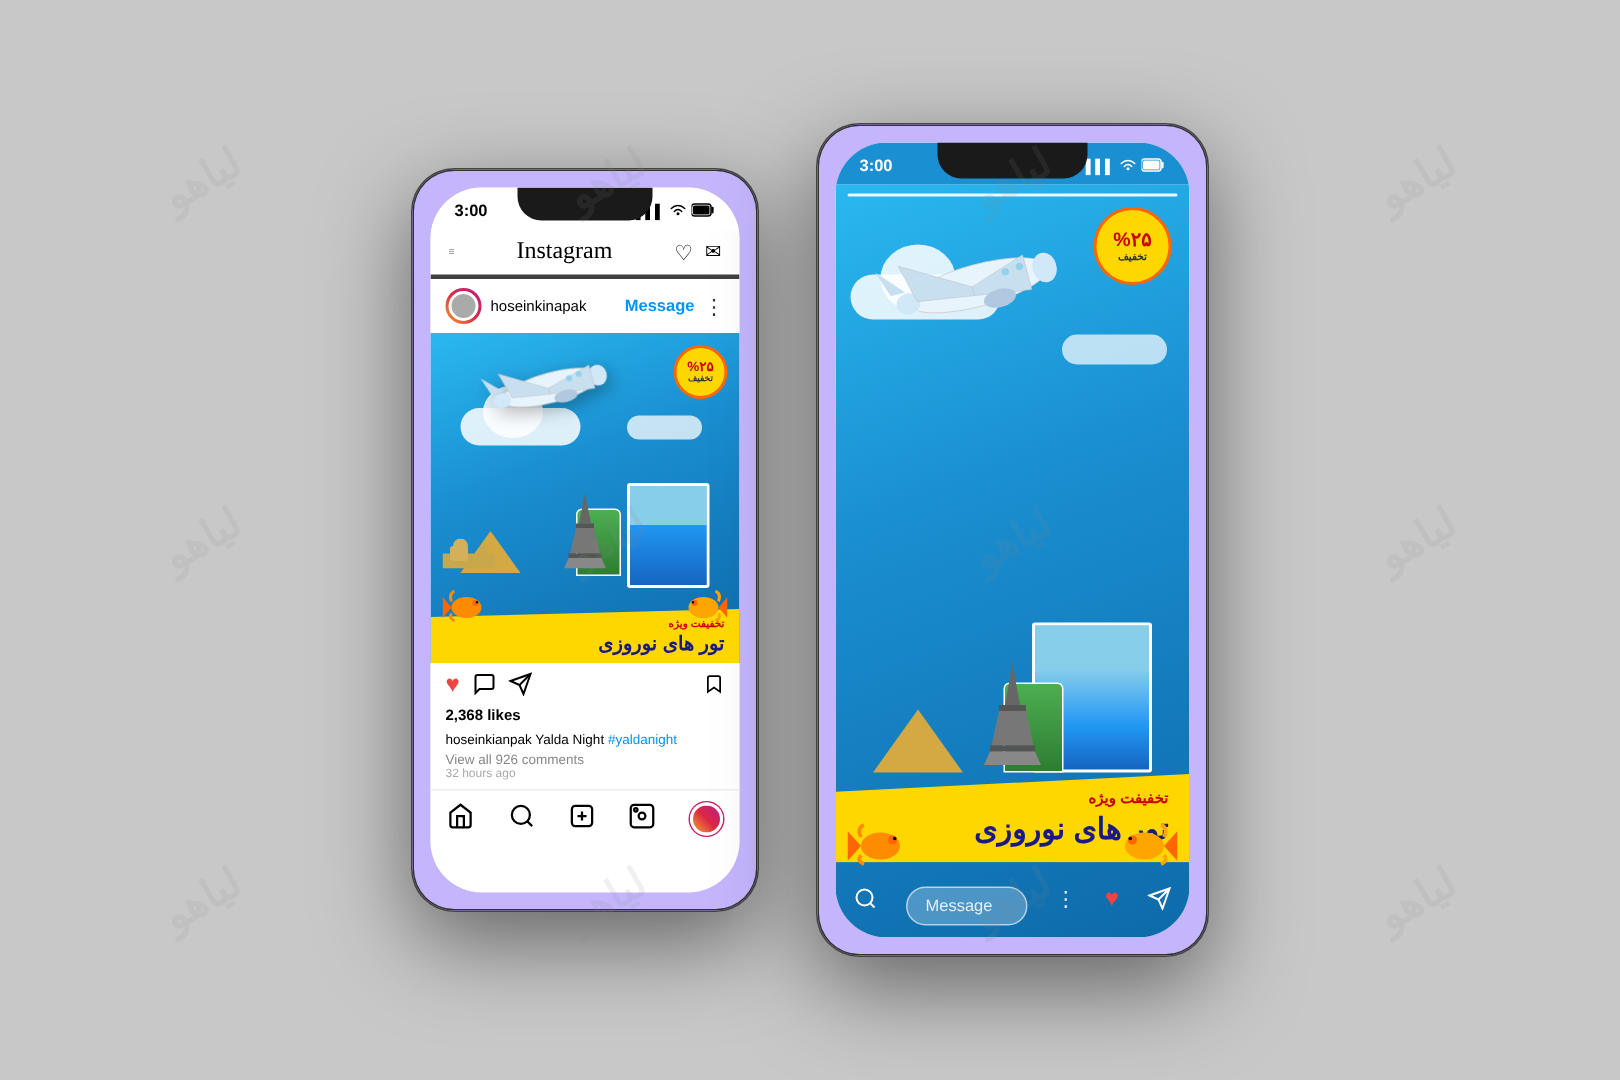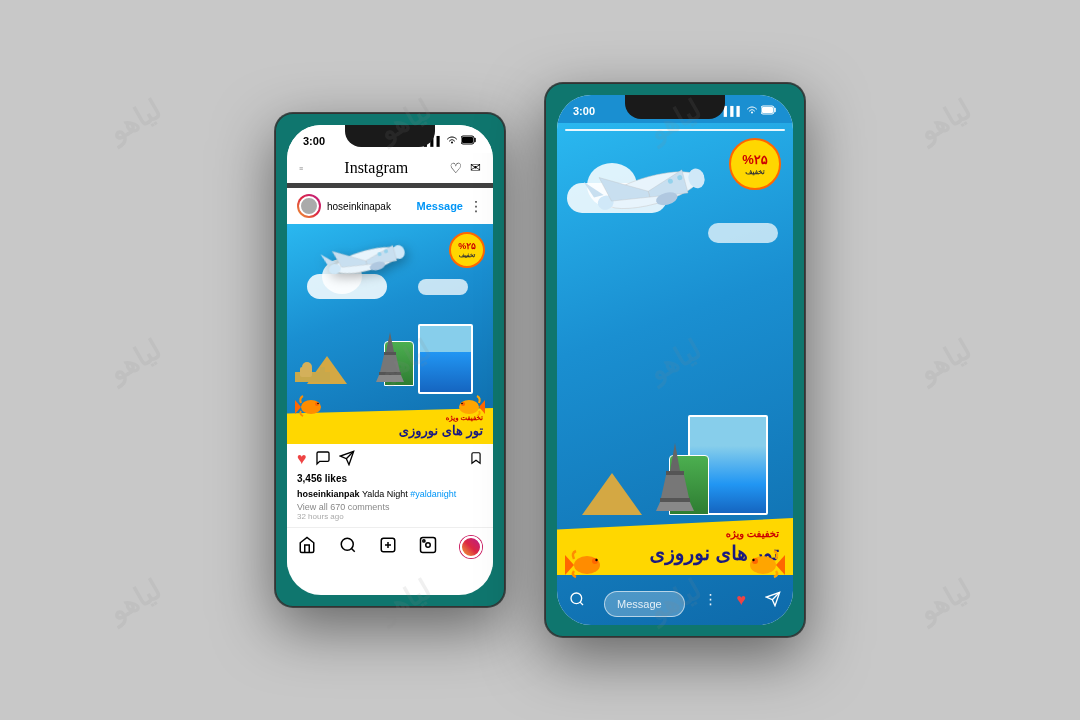--- a/index.html
+++ b/index.html
@@ -39,22 +39,22 @@
 
     .phones-container {
       display: flex;
       gap: 40px;
       align-items: center;
       justify-content: center;
     }
 
     
     .phone {
-      background: #0f766e;
-      border-radius: 18px;
+      background: #c4b5fd;
+      border-radius: 28px;
       padding: 12px;
       box-shadow:
         0 0 0 1px #444,
         0 20px 60px rgba(0,0,0,0.5),
         inset 0 0 0 1px #333;
       position: relative;
     }
     .phone-left { width: 230px; }
     .phone-right { width: 260px; }
 
@@ -94,21 +94,21 @@
       z-index: 10;
       height: 28px;
     }
     .phone-right .status-bar { background: #1a8fd1; color: #fff; }
     .status-time { font-size: 11px; font-weight: 700; }
     .status-icons { display: flex; gap: 3px; align-items: center; font-size: 9px; }
 
     
     .ig-header {
       background: #fff;
-      border-bottom: 5px solid #404040;
+      border-bottom: 3px solid #404040;
       padding: 6px 12px;
       display: flex;
       align-items: center;
       justify-content: space-between;
     }
     .ig-logo { font-family: 'Georgia', serif; font-size: 18px; font-weight: normal; }
     .ig-header-icons { display: flex; gap: 8px; font-size: 14px; }
 
     
     .post-header {
@@ -230,21 +230,21 @@
     .action-icons {
       display: flex;
       justify-content: space-between;
       align-items: center;
     }
     .action-left { display: flex; gap: 8px; font-size: 16px; }
     .action-icon { cursor: pointer; }
     .heart-filled { color: #e44; }
     .likes-count { font-size: 10px; font-weight: 600; padding: 3px 0; }
     .post-caption { font-size: 9px; line-height: 1.4; padding: 1px 0; }
-    .caption-user { font-weight: 700; margin-top: 28px; }
+    .caption-user { font-weight: 400; margin-top: 28px; }
     .caption-link { color: #0095f6; }
     .post-comments { font-size: 9px; color: #888; }
     .post-time { font-size: 8px; color: #aaa; }
 
     
     .bottom-nav {
       background: #fff;
       border-top: 1px solid #eee;
       display: flex;
       justify-content: space-around;
@@ -508,27 +508,27 @@
                   <polygon points="22 2 15 22 11 13 2 9 22 2"></polygon>
                 </svg>
             </span>
           </div>
           <span>
             <svg width="14" height="16" viewBox="0 0 24 24" fill="none" stroke="currentColor" stroke-width="2">
                 <path d="M19 21l-7-5-7 5V5a2 2 0 012-2h10a2 2 0 012 2z"></path>
               </svg>
           </span>
         </div>
-        <div class="likes-count">3,456 likes</div>
+        <div class="likes-count">2,368 likes</div>
         <div class="post-caption">
           <span class="caption-user">hoseinkianpak</span>
           <span> Yalda Night </span>
           <span class="caption-link">#yaldanight</span>
         </div>
-        <div class="post-comments">View all 670 comments</div>
+        <div class="post-comments">View all 926 comments</div>
         <div class="post-time">32 hours ago</div>
       </div>
 
       <div class="bottom-nav">
         <span class="nav-icon">
           <svg width="18" height="18" viewBox="0 0 24 24" fill="none" stroke="currentColor" stroke-width="2">
               <path d="M3 9l9-7 9 7v11a2 2 0 01-2 2H5a2 2 0 01-2-2z"></path>
               <polyline points="9 22 9 12 15 12 15 22"></polyline>
             </svg>
         </span>

